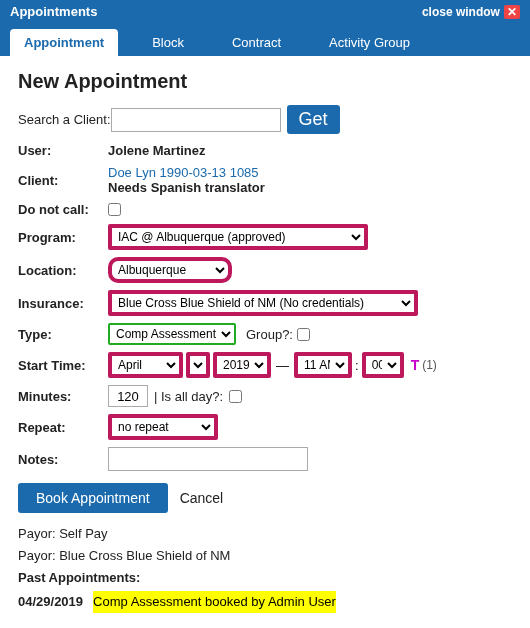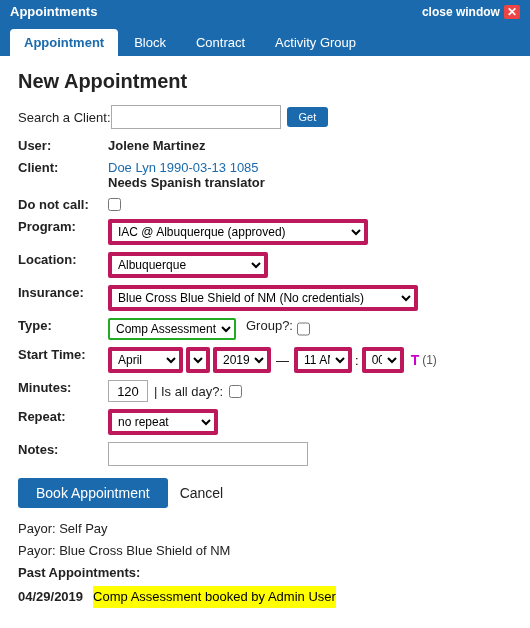--- a/index.html
+++ b/index.html
@@ -33,21 +33,21 @@
       color: white;
       border-radius: 2px;
       padding: 0 3px;
       font-weight: bold;
       font-size: 12px;
     }
     .tab-bar {
       background: #1a6aad;
       display: flex;
       padding: 6px 0 0 10px;
-      gap: 2px;
+      gap: 20px;
       text-align: center;
     }
     .tab {
       padding: 6px 14px;
       color: white;
       font-size: 13px;
       cursor: pointer;
       border-radius: 4px 4px 0 0;
     }
     .tab.active {
@@ -60,20 +60,21 @@
       background: white;
     }
     .page-title {
       font-size: 20px;
       font-weight: bold;
       margin-bottom: 12px;
       color: #222;
     }
     .form-row {
       display: flex;
+      align-items: center;
       margin-bottom: 7px;
       flex-wrap: wrap;
     }
     .form-label {
       font-weight: bold;
       color: #222;
       min-width: 90px;
       font-size: 13px;
     }
     .search-row {
@@ -92,21 +93,21 @@
       border: 1px solid #aaa;
       padding: 2px 4px;
       font-size: 13px;
       margin-right: 6px;
     }
     .get-btn {
       background: #1a6aad;
       color: white;
       border: none;
       padding: 4px 12px;
-      font-size: 11px;
+      font-size: 18px;
       cursor: pointer;
       border-radius: 3px;
     }
     .user-val {
       font-weight: bold;
       color: #222;
     }
     .client-link {
       color: #1a6aad;
       font-size: 13px;
@@ -125,21 +126,22 @@
       padding: 1px 2px;
       border: 4px solid #be185d;
       border-radius: 2px;
       background: white;
       cursor: pointer;
     }
     .program-select {
       width: 260px;
     }
     .location-select {
-      width: 160px;
+      width: 124px;
+      border-radius: 10px;
     }
     .insurance-select {
       width: 310px;
     }
     .type-select {
       width: 128px;
       border: 2px solid #2a2;
     }
     input[type="checkbox"] {
       cursor: pointer;

